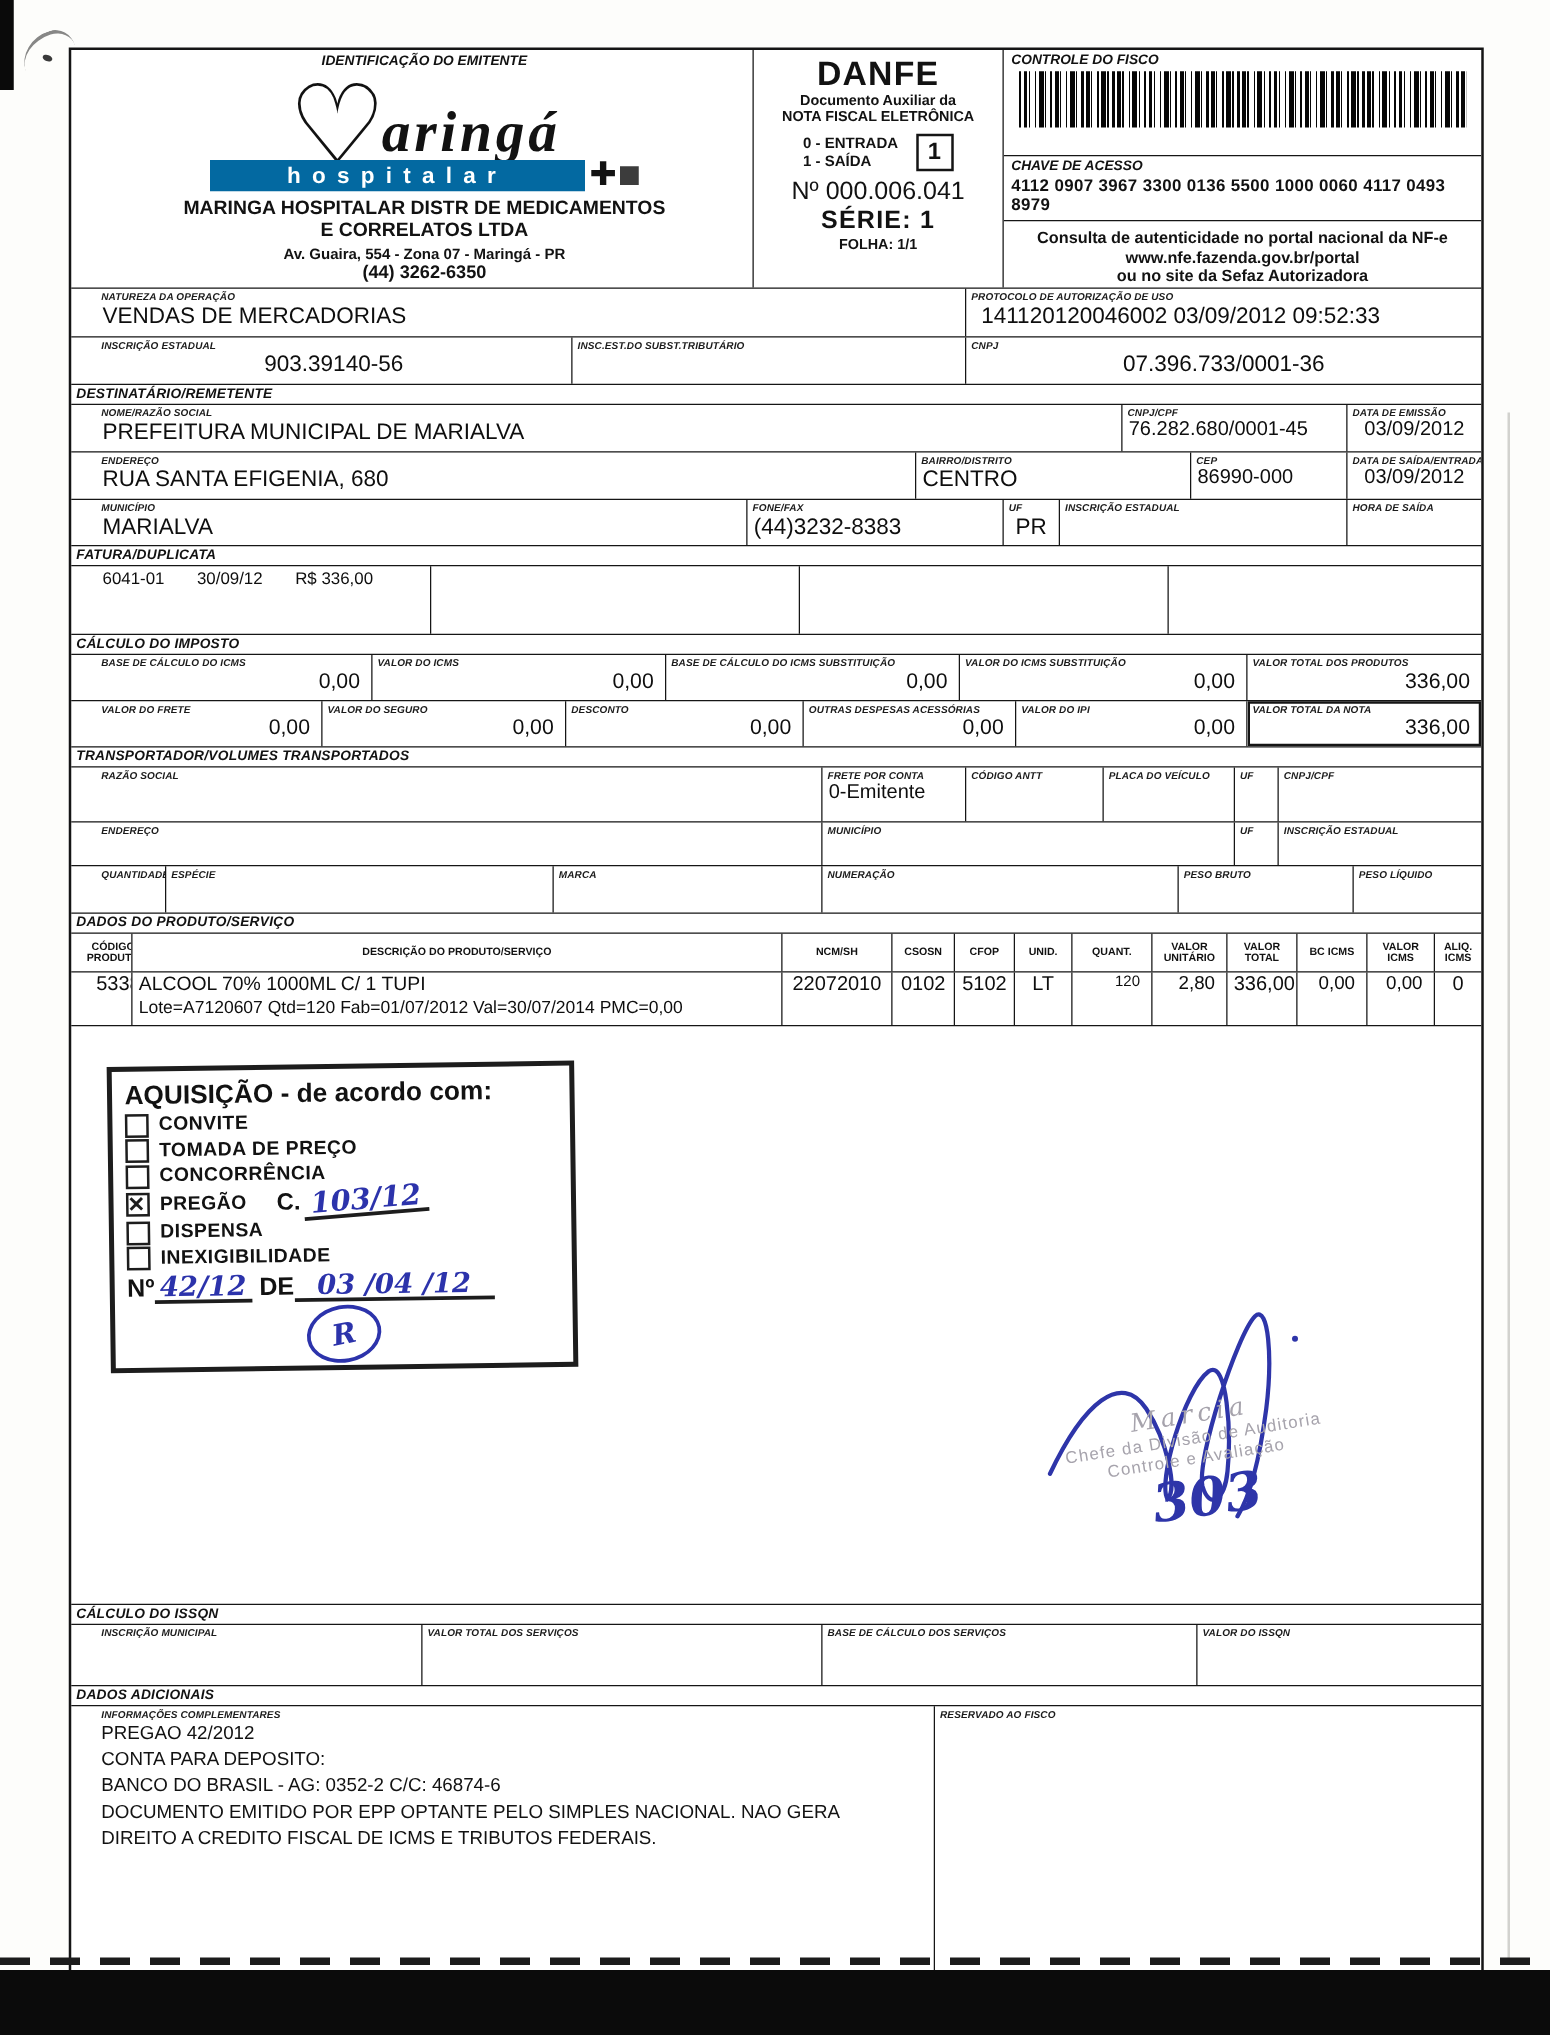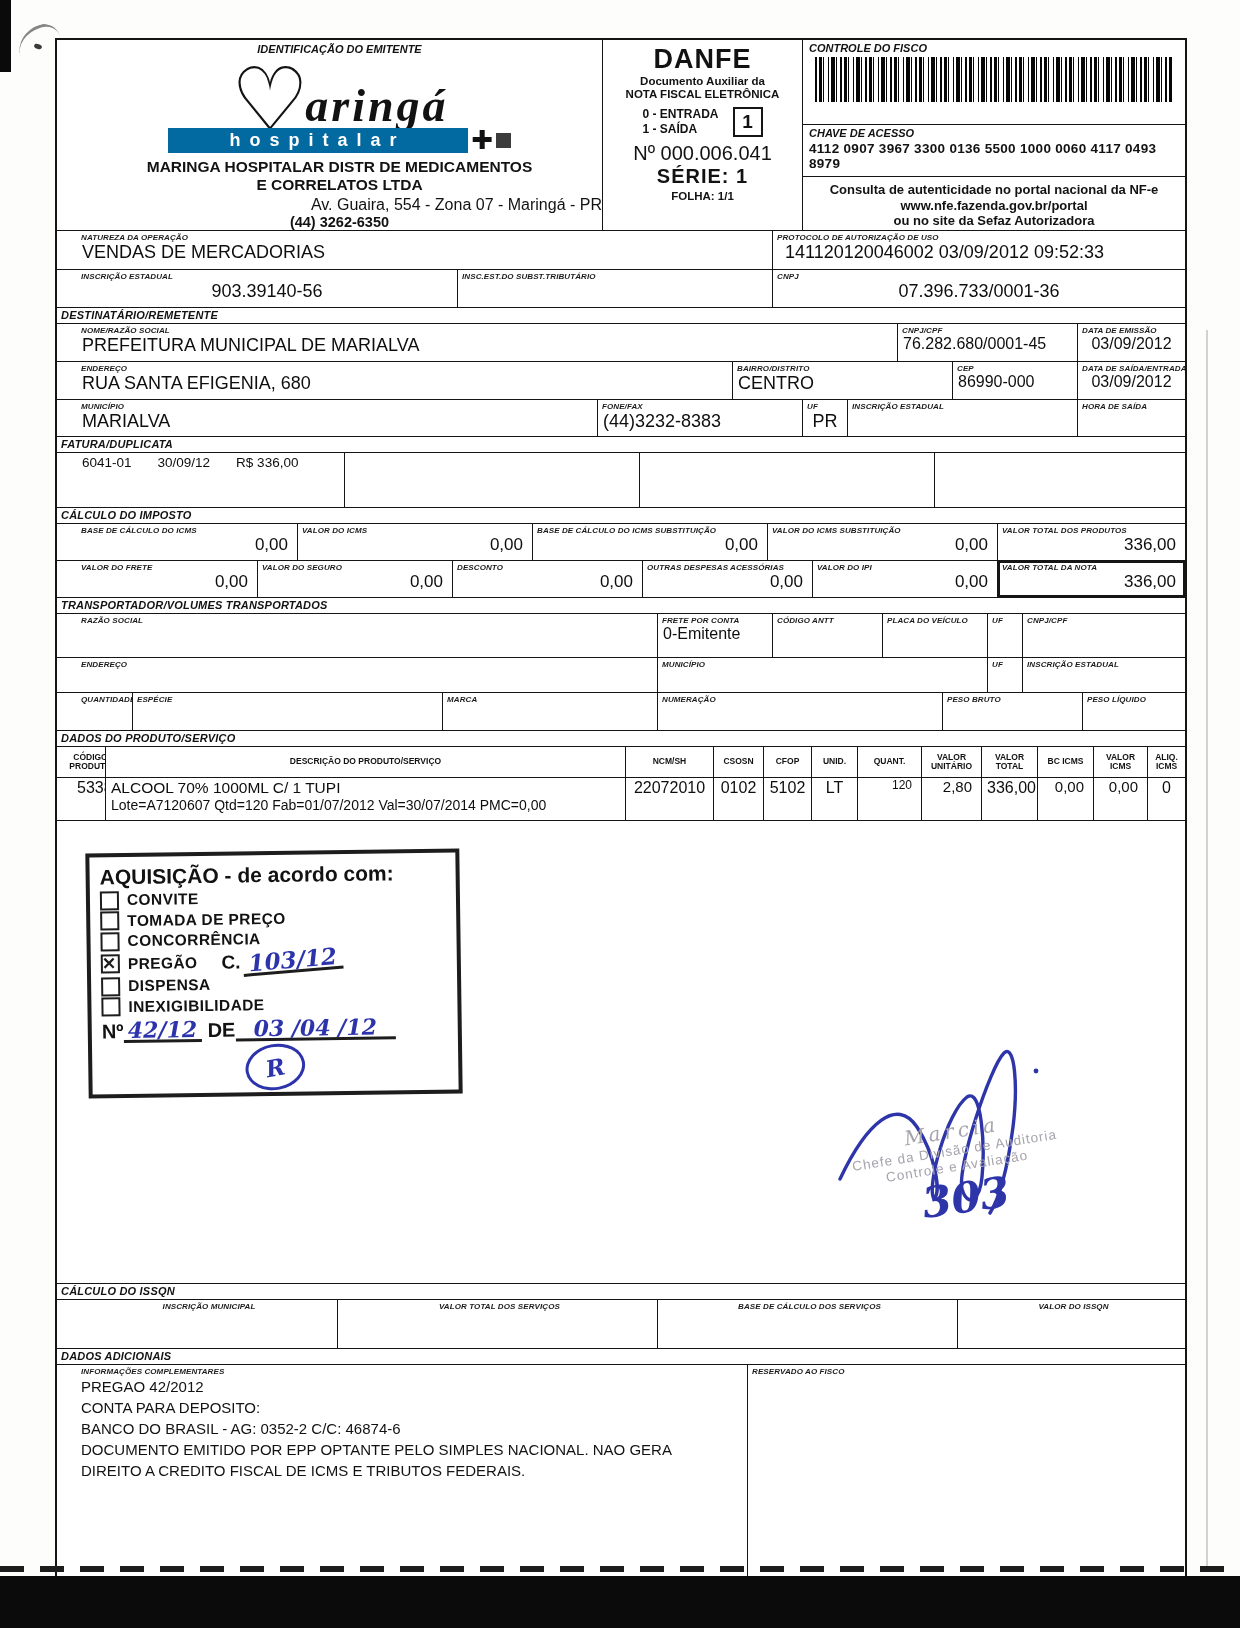--- a/index.html
+++ b/index.html
@@ -31,21 +31,21 @@
   .hdr{grid-template-columns:545px 200px 1fr;height:190px;}
   .emit{text-align:center;}
   .logo-row{display:flex;align-items:flex-end;justify-content:center;height:78px;margin-top:2px;}
   .heart{font-family:"DejaVu Sans",sans-serif;font-weight:bold;font-size:88px;line-height:70px;}
   .logo-word{font-family:Liberation Serif, serif;font-style:italic;font-weight:bold;font-size:46px;letter-spacing:3px;margin-left:-4px;line-height:58px;}
   .logo-bar-row{display:flex;justify-content:center;align-items:center;margin-top:-8px;height:26px;}
   .logo-bar{width:300px;background:#0369a1;color:#fff;font-size:18px;font-weight:bold;letter-spacing:9px;height:25px;line-height:25px;text-align:center;}
   .logo-plus{font-family:"DejaVu Sans",sans-serif;font-weight:bold;font-size:26px;line-height:25px;margin-left:4px;}
   .logo-sq{display:inline-block;width:15px;height:15px;background:#3c3c3c;margin-left:3px;}
   .emit-name{font-size:15.5px;font-weight:bold;margin-top:5px;line-height:18px;}
-  .emit-addr{font-size:16px;font-weight:normal;margin-top:2px;text-align:right;}
+  .emit-addr{font-size:12px;font-weight:bold;margin-top:2px;}
   .emit-phone{font-size:14.5px;font-weight:bold;}
 
   .danfe{text-align:center;padding-top:4px;}
   .danfe-title{font-size:27px;font-weight:bold;letter-spacing:1px;}
   .danfe-sub{font-size:11.5px;font-weight:bold;line-height:13px;}
   .danfe-es{display:flex;justify-content:center;align-items:center;margin-top:6px;gap:14px;}
   .es-lines{font-size:12px;font-weight:bold;text-align:left;line-height:15px;}
   .tipo-box{border:2px solid #151515;width:26px;height:26px;font-size:19px;font-weight:bold;display:flex;align-items:center;justify-content:center;}
   .danfe-num{font-size:20px;font-weight:normal;margin-top:5px;}
   .danfe-serie{font-size:20px;font-weight:bold;letter-spacing:1px;}
@@ -448,21 +448,21 @@
         <div class="sig-stamp">
           <div class="sig-name">Marcia</div>
           <div class="sig-line">Chefe da Divisão de Auditoria</div>
           <div class="sig-line">Controle e Avaliação</div>
         </div>
         <div class="sig-num">303</div>
       </div>
     </div>
 
     <div class="sect">CÁLCULO DO ISSQN</div>
-    <div class="r" style="grid-template-columns:280px 320px 300px 1fr;height:48px;text-align:center;">
+    <div class="r" style="grid-template-columns:280px 320px 300px 1fr;height:48px;">
       <div class="c">
         <span class="lb">INSCRIÇÃO MUNICIPAL</span>
         <div class="vl"></div>
       </div>
       <div class="c">
         <span class="lb">VALOR TOTAL DOS SERVIÇOS</span>
         <div class="vl"></div>
       </div>
       <div class="c">
         <span class="lb">BASE DE CÁLCULO DOS SERVIÇOS</span>

